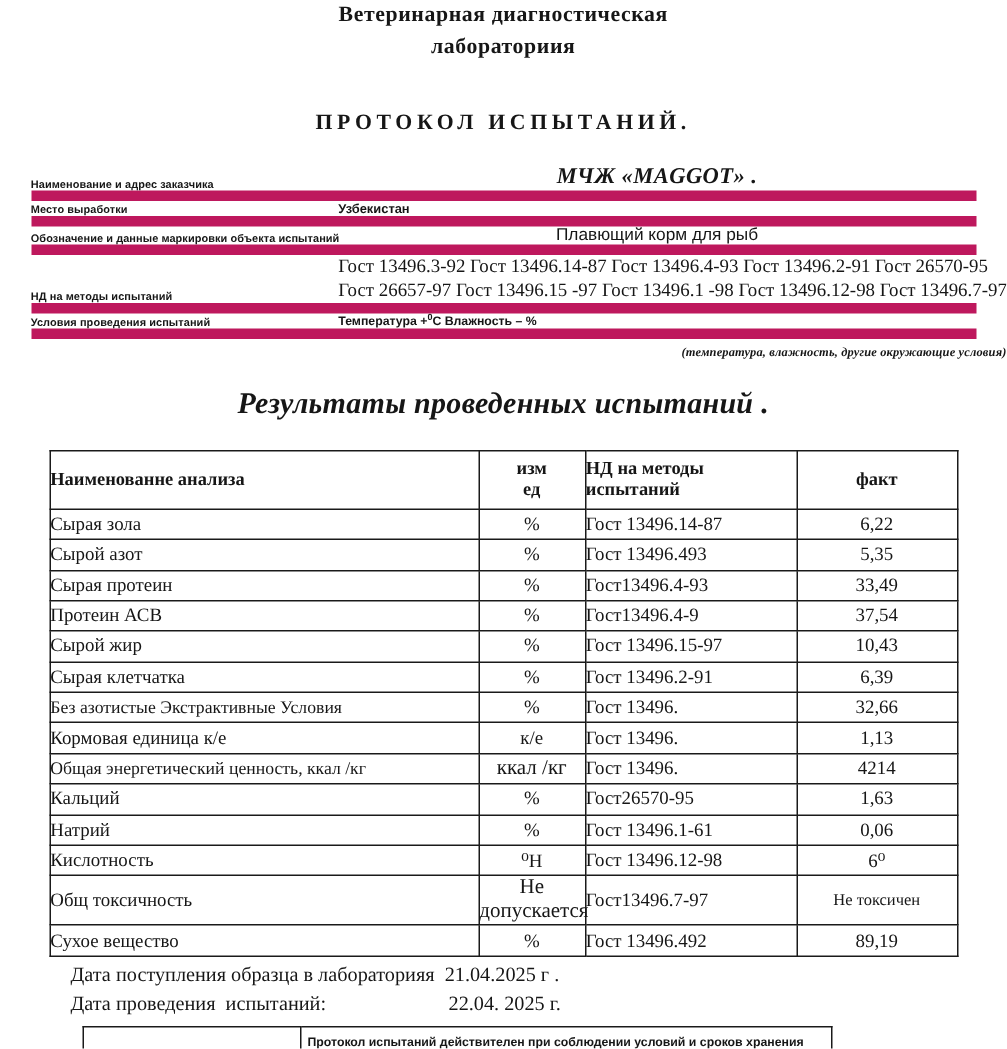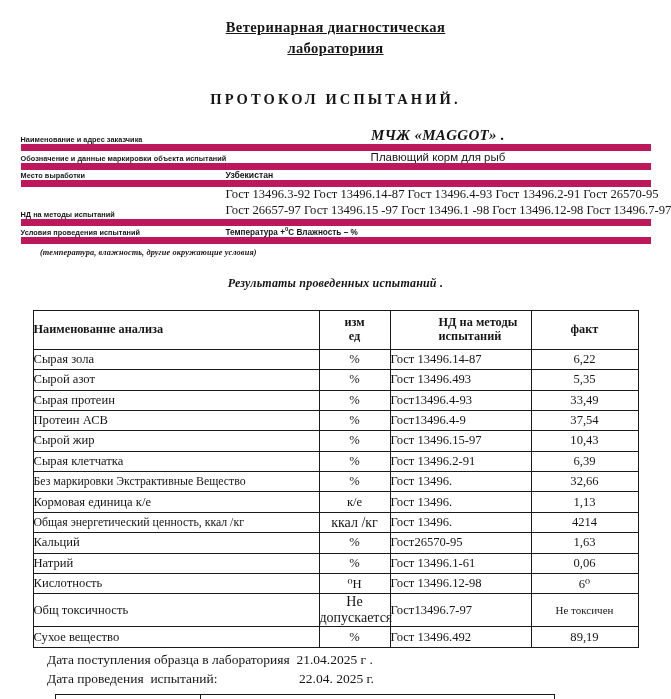--- a/index.html
+++ b/index.html
@@ -17,22 +17,20 @@
     -webkit-font-smoothing: none;
   }
 
   
   .doc-title {
     text-align: center;
     font-weight: bold;
     font-size: 14.5px;
     letter-spacing: 0.4px;
     line-height: 1.45;
-    padding-top: 17px;
-    text-decoration: underline;
   }
   .doc-title .l2 { display: block; }
 
   .protocol-title {
     text-align: center;
     font-weight: bold;
     font-size: 14.5px;
     letter-spacing: 3.1px;
     margin-top: 32px;
   }
@@ -97,32 +95,32 @@
     padding-left: 72px;
     padding-bottom: 2px;
   }
   .sup { font-size: 6px; vertical-align: super; }
 
   .cond-note {
     font-family: "Liberation Serif", "DejaVu Serif", serif;
     font-style: italic;
     font-weight: bold;
     font-size: 8.3px;
-    text-align: left;
-    padding-left: 40px;
+    text-align: right;
+    padding-left: 24px;
     margin-top: 4px;
     letter-spacing: 0.1px;
   }
 
   
   .results-heading {
     text-align: center;
     font-style: italic;
     font-weight: bold;
-    font-size: 12px;
+    font-size: 20px;
     margin-top: 19px;
     letter-spacing: 0.2px;
   }
 
   
   .results-table {
     width: 601px;
     margin: 19px auto 0 auto;
     border-collapse: collapse;
     table-layout: fixed;
@@ -141,21 +139,21 @@
     line-height: 1.12;
   }
   .th-name {
     text-align: left;
     padding-left: 7px;
     width: 285px;
   }
   .th-unit { width: 70px; text-align: center; }
   .th-unit .u1, .th-unit .u2 { display: block; }
   .th-nd { width: 140px; text-align: left; padding-left: 6px; }
-  .th-nd .n1, .th-nd .n2 { display: block; padding-left: 48px; }
+  .th-nd .n1, .th-nd .n2 { display: block; }
   .th-fact { width: 106px; text-align: center; vertical-align: top; padding-top: 3px; }
 
   .results-table tbody td {
     height: 19.4px;
     font-size: 12.6px;
   }
   .cell-name {
     text-align: left;
     padding-left: 6px;
     white-space: nowrap;
@@ -217,26 +215,26 @@
 
 <div class="protocol-title">ПРОТОКОЛ ИСПЫТАНИЙ.</div>
 
 <table class="info-table">
   <tbody>
     <tr>
       <td class="info-label">Наименование и адрес заказчика</td>
       <td class="info-value val-customer">МЧЖ  «MAGGOT» .</td>
     </tr>
     <tr>
+      <td class="info-label">Место   выработки</td>
+      <td class="info-value val-place">Узбекистан</td>
+    </tr>
+    <tr>
       <td class="info-label">Обозначение и данные маркировки объекта испытаний</td>
       <td class="info-value val-center-right">Плавющий корм для рыб</td>
-    </tr>
-    <tr>
-      <td class="info-label">Место   выработки</td>
-      <td class="info-value val-place">Узбекистан</td>
     </tr>
     <tr>
       <td class="info-label nd-row-label">НД на методы испытаний</td>
       <td class="info-value nd-cell">
         <span class="nd-line">Гост 13496.3-92 Гост 13496.14-87 Гост 13496.4-93 Гост 13496.2-91   Гост 26570-95</span>
         <span class="nd-line">Гост 26657-97 Гост 13496.15 -97  Гост 13496.1 -98  Гост 13496.12-98 Гост 13496.7-97</span>
       </td>
     </tr>
     <tr>
       <td class="info-label">Условия проведения испытаний</td>
@@ -297,21 +295,21 @@
         <td class="cell-nd">Гост 13496.15-97</td>
         <td class="cell-fact">10,43</td>
       </tr>
       <tr>
         <td class="cell-name">Сырая клетчатка</td>
         <td class="cell-unit">%</td>
         <td class="cell-nd">Гост 13496.2-91</td>
         <td class="cell-fact">6,39</td>
       </tr>
       <tr>
-        <td class="cell-name small">Без маркировки Экстрактивные Вещество</td>
+        <td class="cell-name small">Без азотистые Экстрактивные Условия</td>
         <td class="cell-unit">%</td>
         <td class="cell-nd">Гост 13496.</td>
         <td class="cell-fact">32,66</td>
       </tr>
       <tr>
         <td class="cell-name">Кормовая единица к/е</td>
         <td class="cell-unit">к/е</td>
         <td class="cell-nd">Гост 13496.</td>
         <td class="cell-fact">1,13</td>
       </tr>

